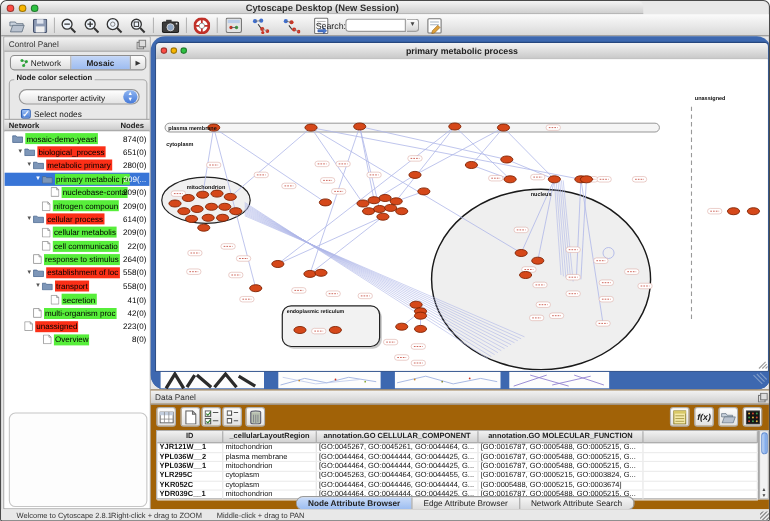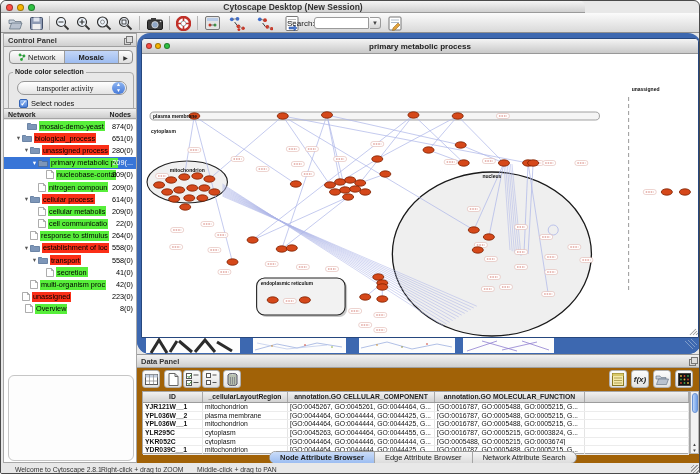--- a/index.html
+++ b/index.html
@@ -20,33 +20,33 @@
   .tsep{position:absolute;top:3px;width:1px;height:14px;background:#b5b5b5;}
   .search-label{position:absolute;top:6px;font-size:8px;color:#222;}
   .search-input{position:absolute;top:4px;height:12px;border:1px solid #9a9a9a;border-radius:3px 0 0 3px;
     background:#fff;font-size:7px;padding:0 2px;width:55px;}
   .search-arrow{position:absolute;top:4px;width:11px;height:12px;background:linear-gradient(#fdfdfd,#d5d5d5);
     border:1px solid #9a9a9a;border-left:none;border-radius:0 3px 3px 0;font-size:6px;color:#444;
     display:flex;align-items:center;justify-content:center;}
   
   .cpanel{position:absolute;left:2px;top:32px;width:134px;height:430px;background:#e8e8e8;border:1px solid #a8a8a8;}
   .panel-head{position:relative;height:13px;background:linear-gradient(#f2f2f2,#cfcfcf);border-bottom:1px solid #a0a0a0;}
-  .panel-head .pt{position:absolute;left:4px;top:2px;font-size:7.5px;font-weight:bold;color:#333;}
+  .panel-head .pt{position:absolute;left:4px;top:2px;font-size:7.5px;font-weight:normal;color:#333;}
   .float-ic{position:absolute;right:3px;top:2px;width:9px;height:9px;}
   .cp-tabs{position:absolute;left:5px;top:16px;width:124px;height:14px;display:flex;
     border:1px solid #8d8d8d;border-radius:4px;background:linear-gradient(#fdfdfd,#dedede);overflow:hidden;}
   .cp-tab{flex:1;display:flex;align-items:center;justify-content:center;font-size:7.5px;color:#222;
     border-right:1px solid #9c9c9c;gap:2px;}
   .cp-tab.sel{background:linear-gradient(#c3d6f7,#9dbcf0);font-weight:bold;}
   .cp-tab-arrow{width:13px;display:flex;align-items:center;justify-content:center;font-size:6px;color:#333;}
   .groupbox{position:absolute;left:4px;top:38px;width:126px;height:40px;border:1px solid #aaa;border-radius:4px;}
   .groupbox legend,.gb-legend{position:absolute;left:4px;top:-5px;background:#e8e8e8;padding:0 2px;
     font-size:7px;font-weight:bold;color:#222;}
   .combo{position:absolute;left:8px;top:8px;width:110px;height:14px;border:1px solid #979797;border-radius:7px;
-    background:linear-gradient(#ffffff,#e3e3e3);display:flex;align-items:center;font-family:Liberation Serif, serif;}
+    background:linear-gradient(#ffffff,#e3e3e3);display:flex;align-items:flex-end;}
   .combo-text{flex:1;text-align:center;font-size:7.5px;color:#111;}
   .combo-btn{width:13px;height:12px;margin-right:1px;border-radius:6px;background:linear-gradient(#8fb6f2,#477ad9);
     color:#fff;font-size:5px;line-height:6px;text-align:center;}
   .checkrow{position:absolute;left:10px;top:26px;display:flex;align-items:center;gap:3px;}
   .checkbox{width:9px;height:9px;border-radius:2px;background:linear-gradient(#9cc0f5,#4a7fd9);
     border:1px solid #3363b4;color:#fff;font-size:8px;line-height:8px;text-align:center;font-weight:bold;}
   .check-label{font-size:7.5px;color:#111;}
   .tree-head{position:absolute;left:0px;top:74px;width:132px;height:11px;
     background:linear-gradient(#f0f0f0,#cdcdcd);border-top:1px solid #a5a5a5;border-bottom:1px solid #a5a5a5;}
   .tree-head .c1{position:absolute;left:4px;top:1.5px;font-size:7px;font-weight:bold;color:#222;}
@@ -270,21 +270,21 @@
       <div class="checkrow">
         <span class="checkbox">✓</span>
         <span class="check-label">Select nodes</span>
       </div>
     </div>
     <div class="tree-head">
       <span class="c1">Network</span>
       <span class="c2">Nodes</span>
     </div>
     <div class="tree" id="tree">
-        <div class="trow" style="padding-left: 16px;">
+        <div class="trow" style="padding-left: 0;">
           <span class="tarrow"></span>
           <span class="ticon">
             <svg width="10" height="8" viewBox="0 0 10 8">
               <path d="M0.5,1.5 h3 l1,1 h5 v5 h-9 z" fill="#7d96b8" stroke="#49678f" stroke-width="0.7"></path>
             </svg>
           </span>
           <span class="tlabel g" style="max-width: 92px;">mosaic-demo-yeast</span>
           <span class="tcount">874(0)</span>
         </div>
         <div class="trow" style="padding-left: 11px;">
@@ -297,21 +297,21 @@
           <span class="tlabel r" style="max-width: 84px;">biological_process</span>
           <span class="tcount">651(0)</span>
         </div>
         <div class="trow" style="padding-left: 19px;">
           <span class="tarrow">▼</span>
           <span class="ticon">
             <svg width="10" height="8" viewBox="0 0 10 8">
               <path d="M0.5,1.5 h3 l1,1 h5 v5 h-9 z" fill="#7d96b8" stroke="#49678f" stroke-width="0.7"></path>
             </svg>
           </span>
-          <span class="tlabel r" style="max-width: 76px;">unassigned process</span>
+          <span class="tlabel r" style="max-width: 76px;">metabolic primary</span>
           <span class="tcount">280(0)</span>
         </div>
         <div class="trow sel" style="padding-left: 27px;">
           <span class="tarrow">▼</span>
           <span class="ticon">
             <svg width="10" height="8" viewBox="0 0 10 8">
               <path d="M0.5,1.5 h3 l1,1 h5 v5 h-9 z" fill="#7d96b8" stroke="#49678f" stroke-width="0.7"></path>
             </svg>
           </span>
           <span class="tlabel g" style="max-width: 68px;">primary metabolic proc</span>
@@ -428,21 +428,21 @@
           <span class="tarrow"></span>
           <span class="ticon">
             <svg width="8" height="9" viewBox="0 0 8 9">
               <path d="M0.5,0.5 h5 l2,2 v6 h-7 z" fill="#fff" stroke="#8a8a8a" stroke-width="0.7"></path>
               <path d="M5.5,0.5 v2 h2" fill="none" stroke="#8a8a8a" stroke-width="0.7"></path>
             </svg>
           </span>
           <span class="tlabel r" style="max-width: 84px;">unassigned</span>
           <span class="tcount">223(0)</span>
         </div>
-        <div class="trow" style="padding-left: 14px;">
+        <div class="trow" style="padding-left: 28px;">
           <span class="tarrow"></span>
           <span class="ticon">
             <svg width="8" height="9" viewBox="0 0 8 9">
               <path d="M0.5,0.5 h5 l2,2 v6 h-7 z" fill="#fff" stroke="#8a8a8a" stroke-width="0.7"></path>
               <path d="M5.5,0.5 v2 h2" fill="none" stroke="#8a8a8a" stroke-width="0.7"></path>
             </svg>
           </span>
           <span class="tlabel g" style="max-width: 84px;">Overview</span>
           <span class="tcount">8(0)</span>
         </div>

